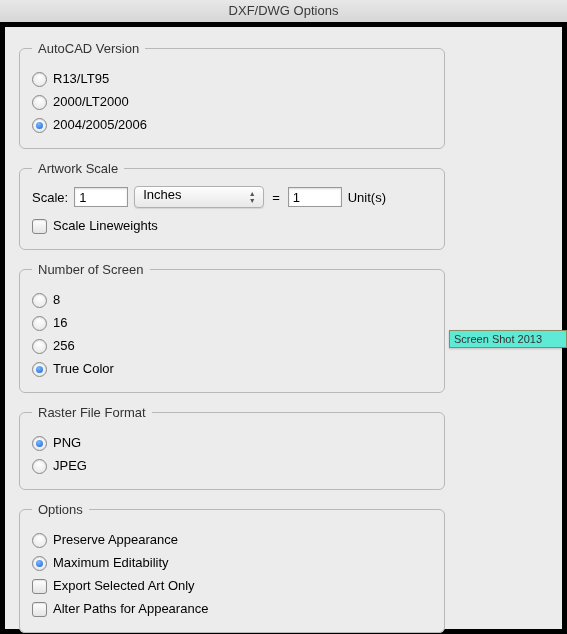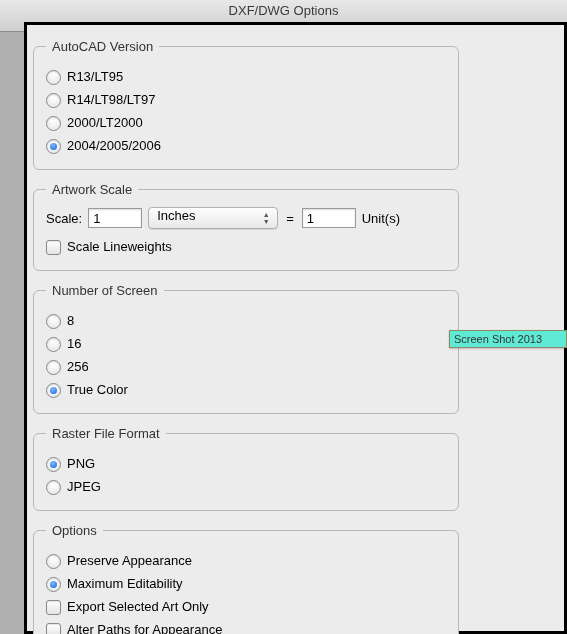--- a/index.html
+++ b/index.html
@@ -25,23 +25,22 @@
     color: #3a3a3a;
     position: relative;
   }
   .dialog {
     position: absolute;
     top: 22px;
     left: 0;
     right: 0;
     bottom: 0;
     background: #ececec;
-    border: 3px solid #000000;
-    padding: 14px 12px 14px 6px;
-    margin-left: 24px;
+    border: 5px solid #000000;
+    padding: 14px 12px 14px 14px;
   }
   .main-col {
     float: left;
     width: 426px;
   }
   .side-col {
     float: left;
     width: 98px;
     margin-left: 10px;
   }
@@ -178,24 +177,20 @@
 
 <div class="dialog">
 
   <div class="main-col">
 
     <fieldset>
       <legend>AutoCAD Version</legend>
       <div class="radio-row">
         <span class="radio"></span>
         <span class="label">R13/LT95</span>
-      </div>
-      <div class="radio-row">
-        <span class="radio"></span>
-        <span class="label">R14/LT98/LT97</span>
       </div>
       <div class="radio-row">
         <span class="radio"></span>
         <span class="label">2000/LT2000</span>
       </div>
       <div class="radio-row">
         <span class="radio selected"></span>
         <span class="label">2004/2005/2006</span>
       </div>
     </fieldset>

